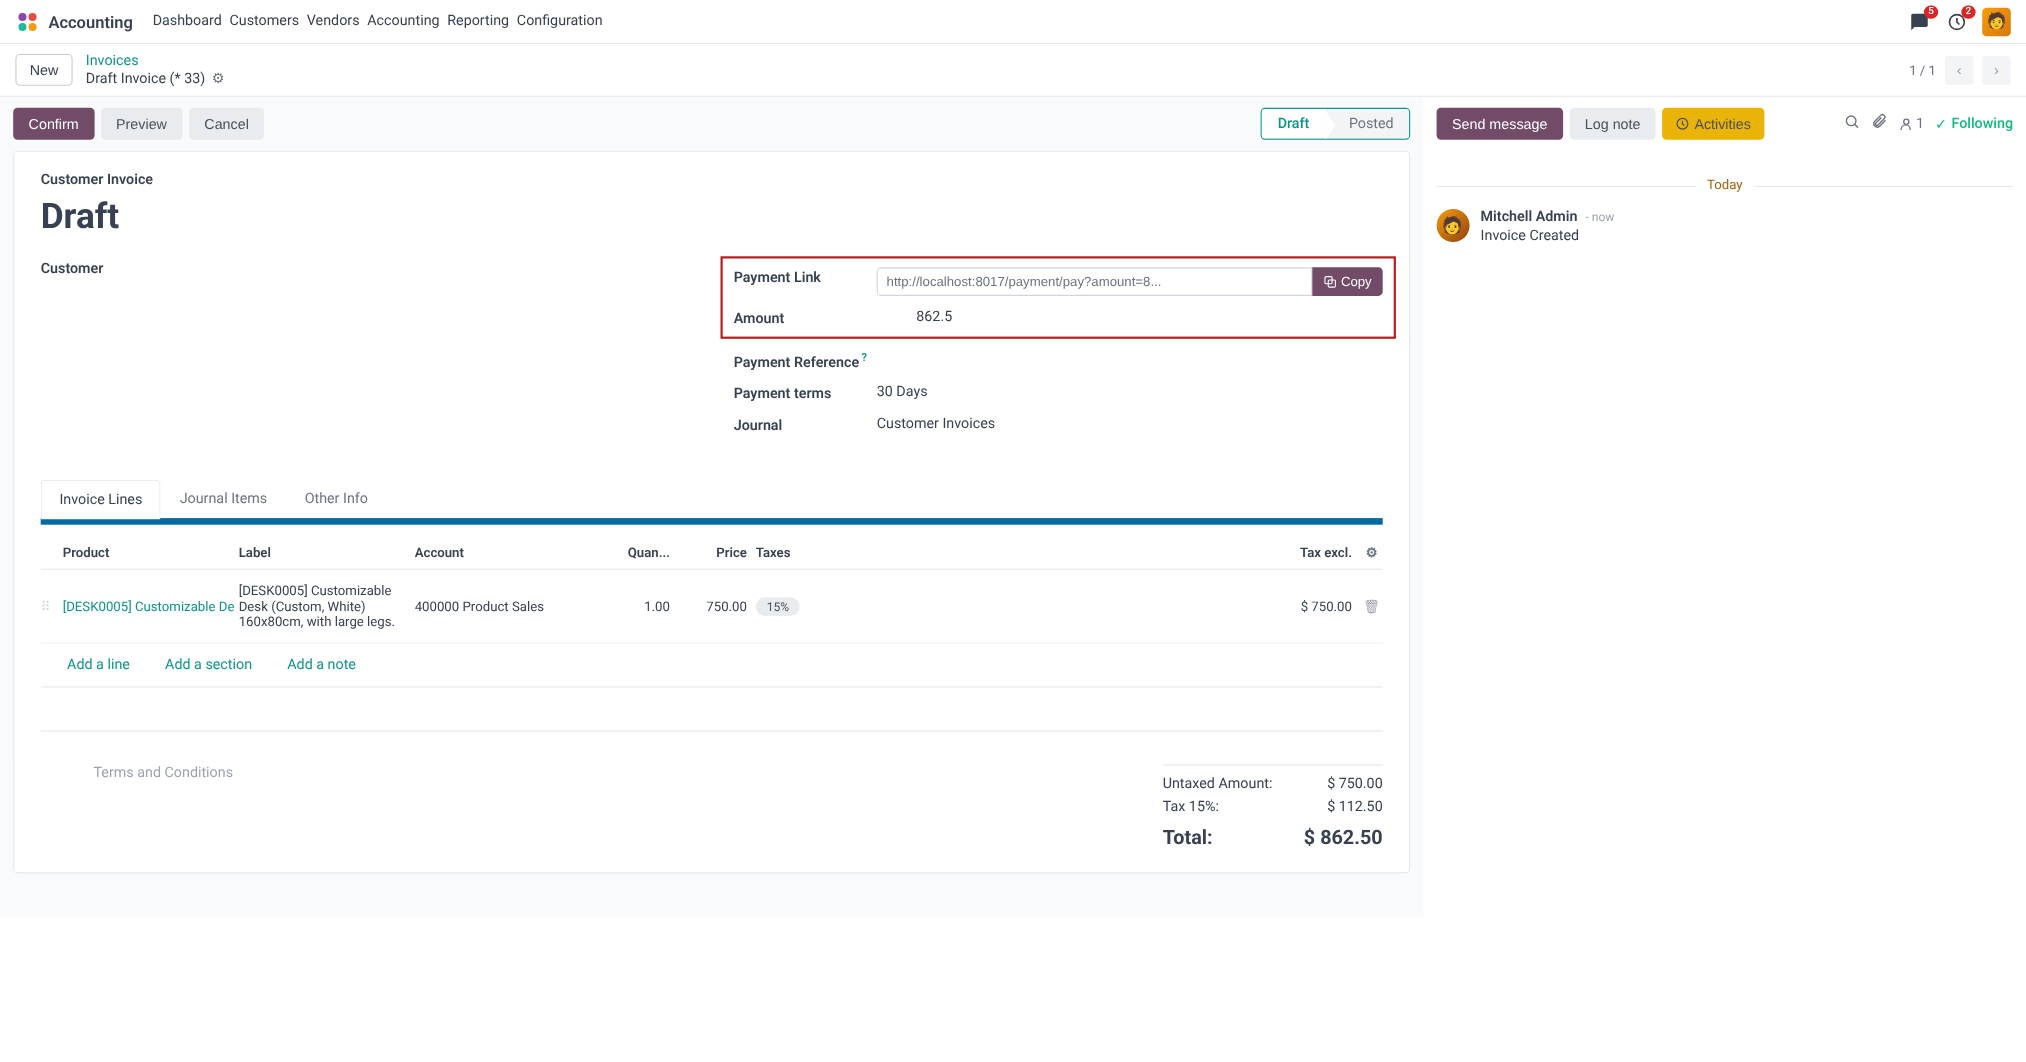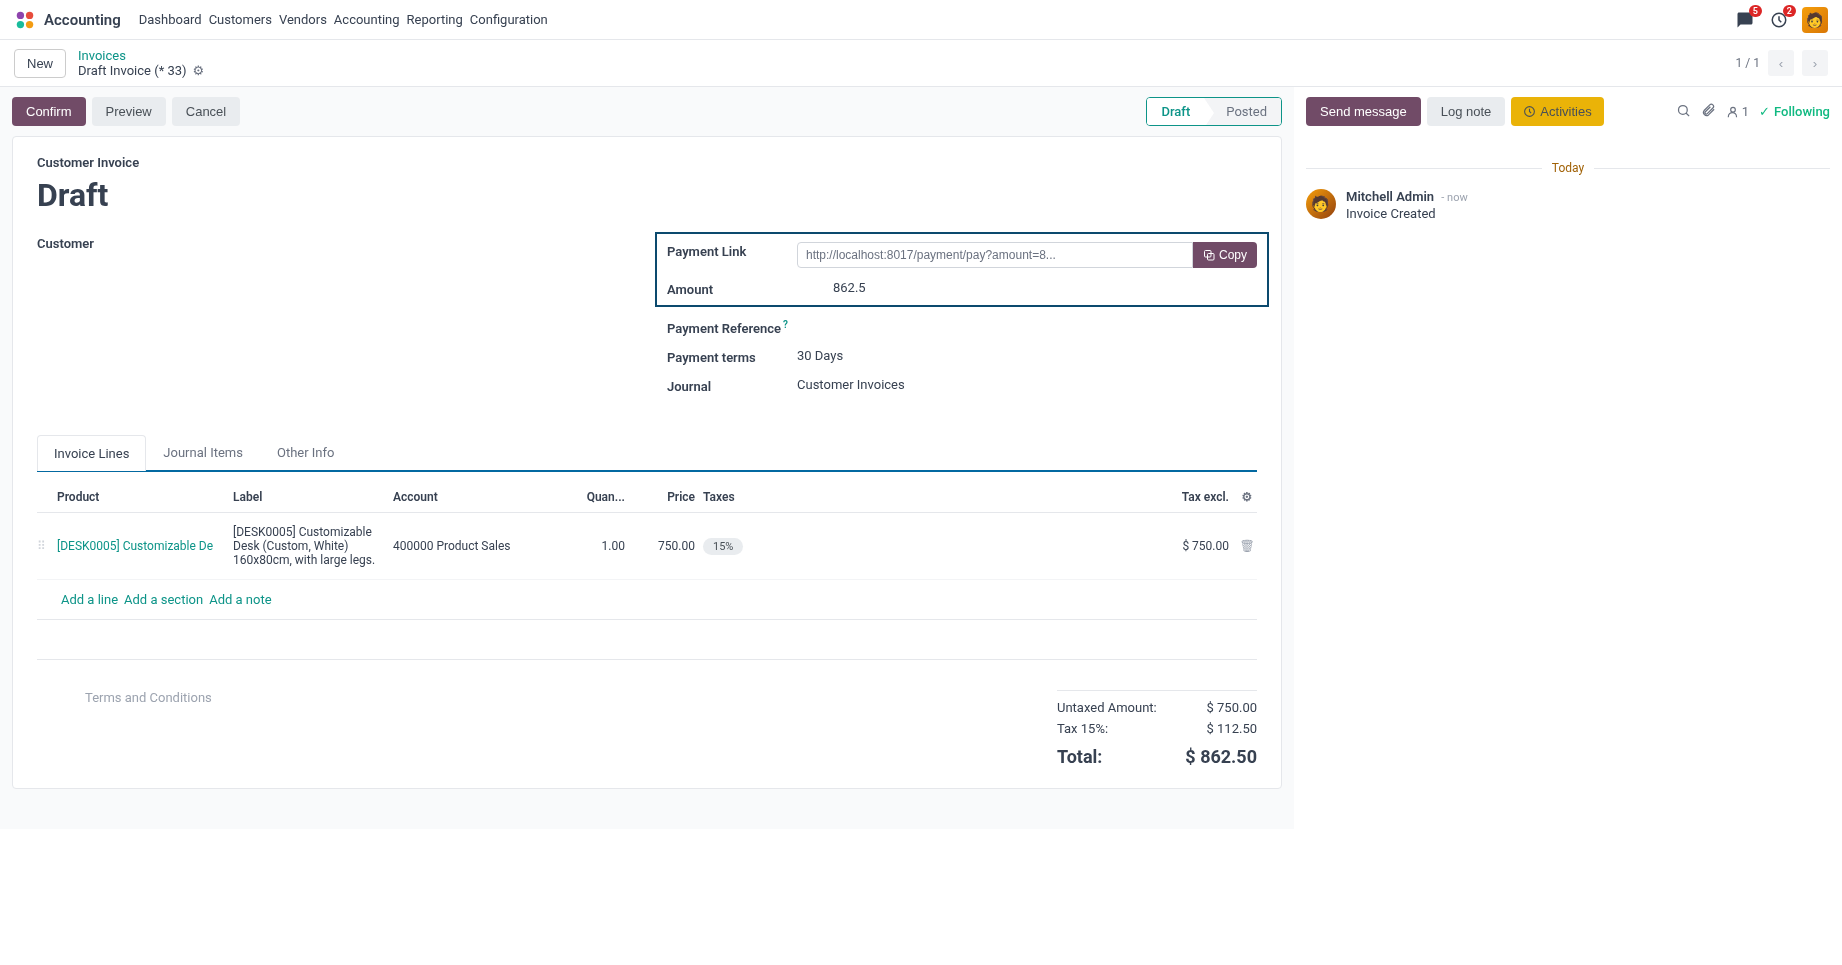--- a/index.html
+++ b/index.html
@@ -39,45 +39,45 @@
 
 .form-card { background: #fff; border: 1px solid #e5e7eb; border-radius: 4px; padding: 18px 24px; }
 .form-label { font-size: 13px; color: #374151; font-weight: 600; }
 .h1-draft { font-size: 32px; font-weight: 700; color: #374151; margin: 6px 0 20px 0; }
 .cols { display: flex; gap: 40px; }
 .col { flex: 1; }
 .field-row { display: flex; margin-bottom: 12px; align-items: flex-start; }
 .field-label { width: 130px; font-weight: 600; font-size: 13px; color: #374151; padding-top: 2px; }
 .field-value { flex: 1; font-size: 13px; color: #374151; }
 .field-value .line { line-height: 1.5; }
-.highlight-box { border: 2px solid #0c4a6e; padding: 8px 10px; margin: -2px -12px 10px -12px; }
+.highlight-box { border: 2px solid #b91c1c; padding: 8px 10px; margin: -2px -12px 10px -12px; }
 .payment-link-row { display: flex; align-items: center; gap: 0; }
 .payment-link-input { flex: 1; border: 1px solid #d1d5db; padding: 5px 8px; font-size: 12px; color: #6b7280; border-radius: 4px 0 0 4px; background: #fff; }
 .copy-btn { background: #714b67; color: #fff; border: none; padding: 6px 10px; border-radius: 0 4px 4px 0; cursor: pointer; font-size: 12px; display: flex; align-items: center; gap: 4px; }
 .help-q { color: #0d9488; font-size: 10px; vertical-align: super; margin-left: 2px; }
 
-.tabs { display: flex; border-bottom: 2px solid #0369a1; margin-top: 28px; }
+.tabs { display: flex; border-bottom: 6px solid #0369a1; margin-top: 28px; }
 .tab { padding: 10px 16px; font-size: 13px; color: #6b7280; cursor: pointer; border: 1px solid transparent; border-bottom: none; }
 .tab.active { color: #374151; border-color: #e5e7eb; background: #fff; border-radius: 4px 4px 0 0; position: relative; top: 1px; }
 
 .table { width: 100%; margin-top: 10px; }
 .thead { display: flex; padding: 8px 0; border-bottom: 1px solid #e5e7eb; font-weight: 600; font-size: 12px; color: #374151; }
 .trow { display: flex; padding: 12px 0; border-bottom: 1px solid #f3f4f6; align-items: center; font-size: 12px; }
 .tc-drag { width: 20px; color: #d1d5db; }
-.tc-product { width: 176px; padding-right: 0; }
+.tc-product { width: 160px; padding-right: 0; }
 .tc-label { width: 160px; padding-right: 8px; }
 .tc-account { width: 180px; padding-right: 8px; }
 .tc-qty { width: 60px; text-align: right; padding-right: 8px; }
 .tc-price { width: 70px; text-align: right; padding-right: 8px; }
 .tc-taxes { width: 100px; }
 .tc-taxexcl { flex: 1; text-align: right; padding-right: 8px; }
 .tc-opt { width: 20px; text-align: center; color: #6b7280; }
 .product-link { color: #0d9488; overflow: hidden; text-overflow: ellipsis; white-space: nowrap; cursor: pointer; }
 .tax-chip { background: #e9ecef; padding: 2px 10px; border-radius: 10px; font-size: 11px; color: #495057; }
-.add-links { display: flex; gap: 6px; padding: 12px 0 12px 24px; border-bottom: 1px solid #e5e7eb; }
+.add-links { display: flex; gap: 32px; padding: 12px 0 12px 24px; border-bottom: 1px solid #e5e7eb; }
 .add-links a { color: #0d9488; font-size: 13px; text-decoration: none; cursor: pointer; }
 
 .totals-wrap { display: flex; margin-top: 30px; margin-left: 48px; }
 .terms { flex: 1; color: #9ca3af; font-size: 13px; }
 .totals { width: 200px; }
 .totals-row { display: flex; justify-content: space-between; padding: 3px 0; font-size: 13px; }
 .totals-row.total { font-size: 18px; font-weight: 700; margin-top: 4px; }
 .totals-hr { border-top: 1px solid #e5e7eb; margin-bottom: 6px; }
 
 .chatter-bar { display: flex; align-items: center; gap: 6px; padding: 10px 0; }

